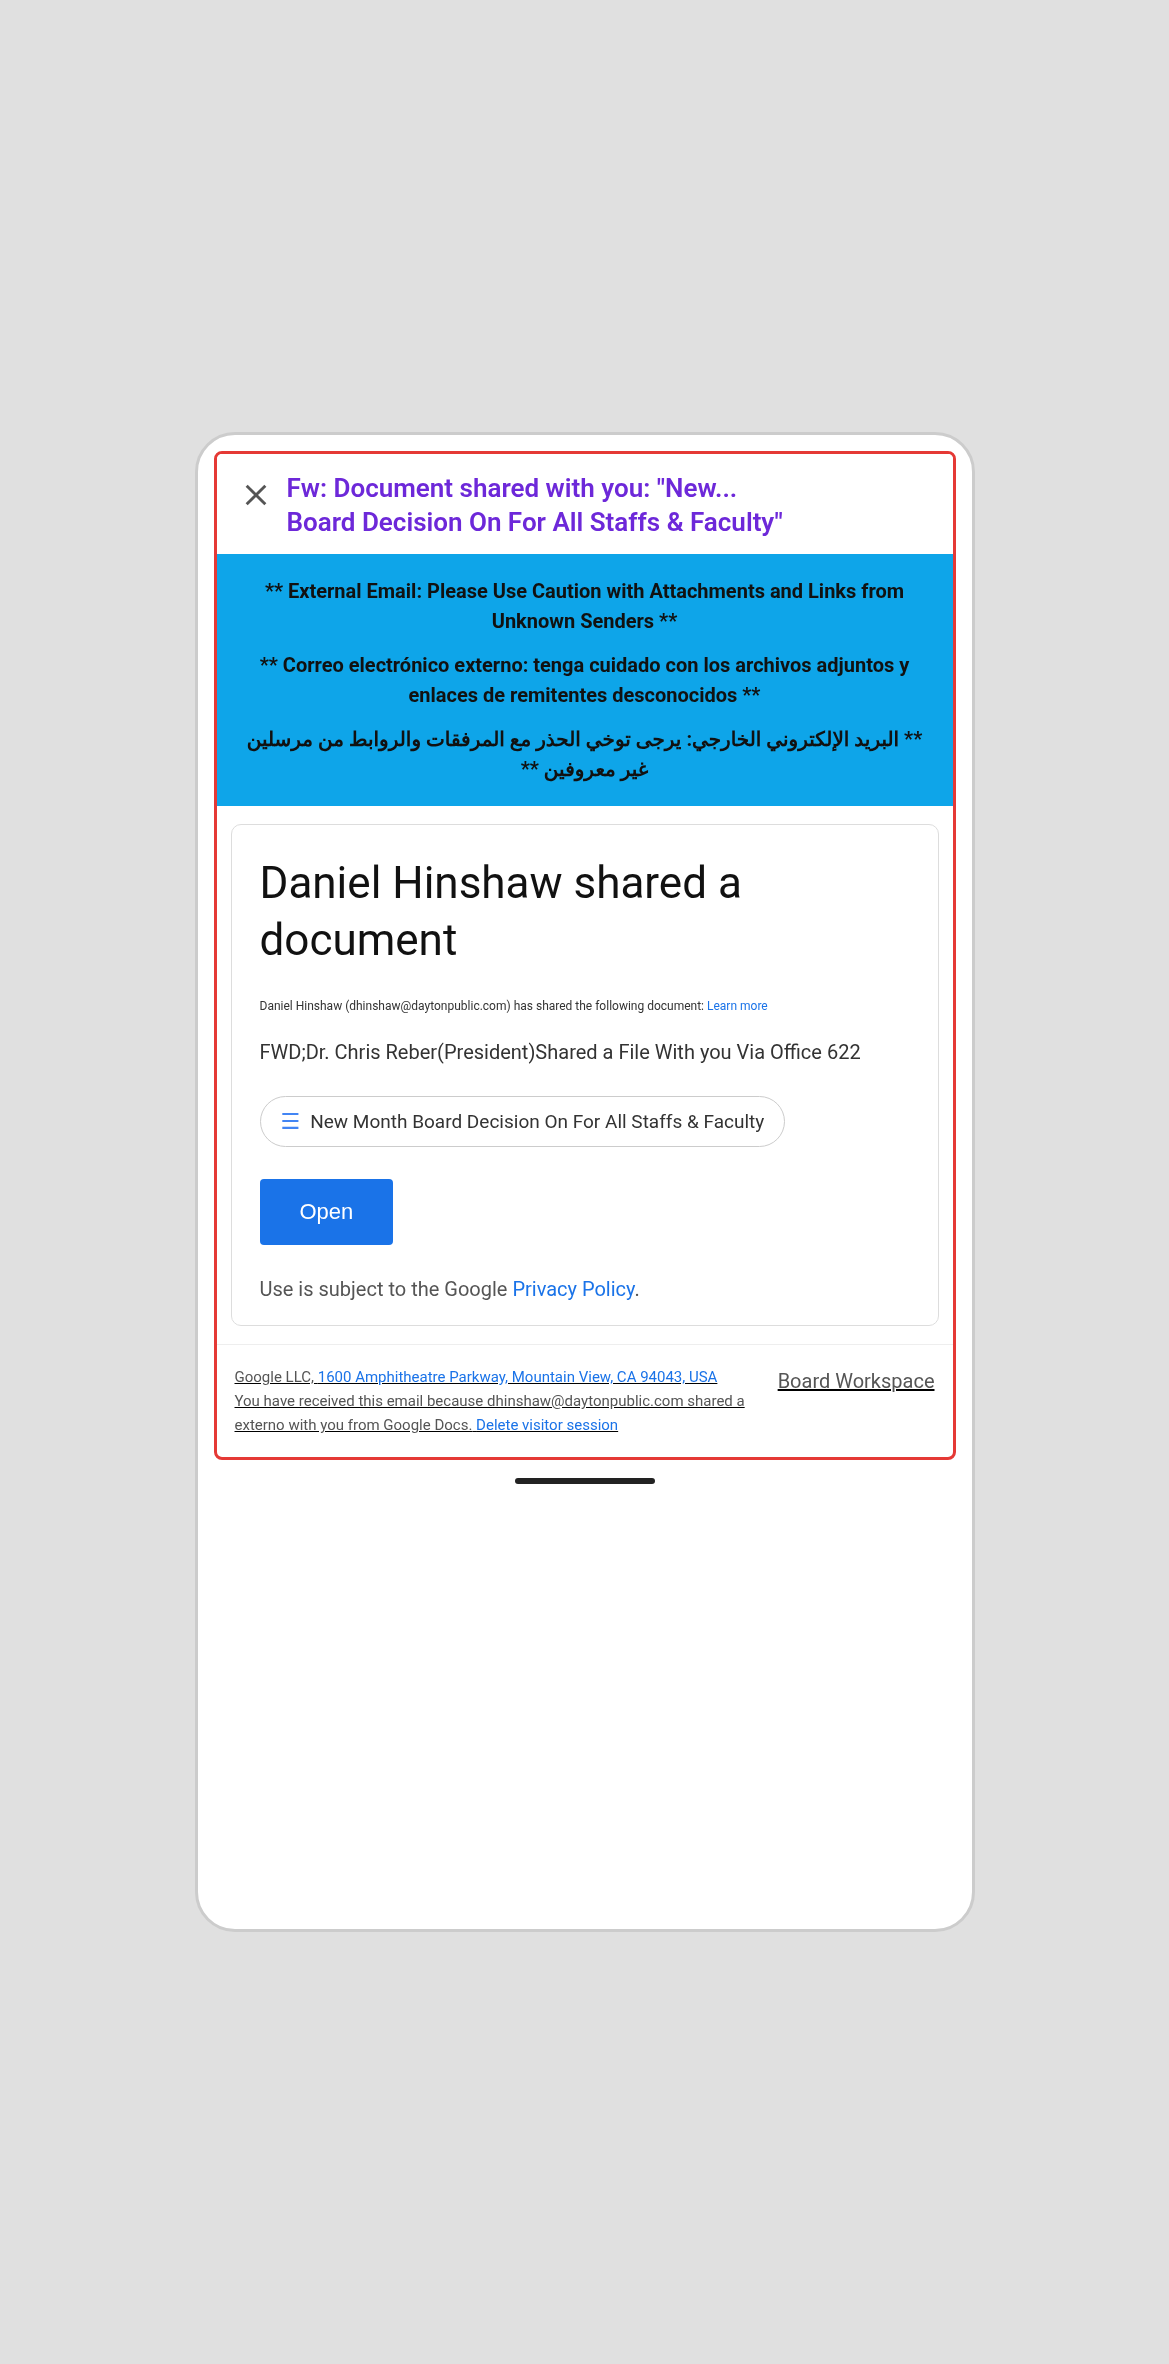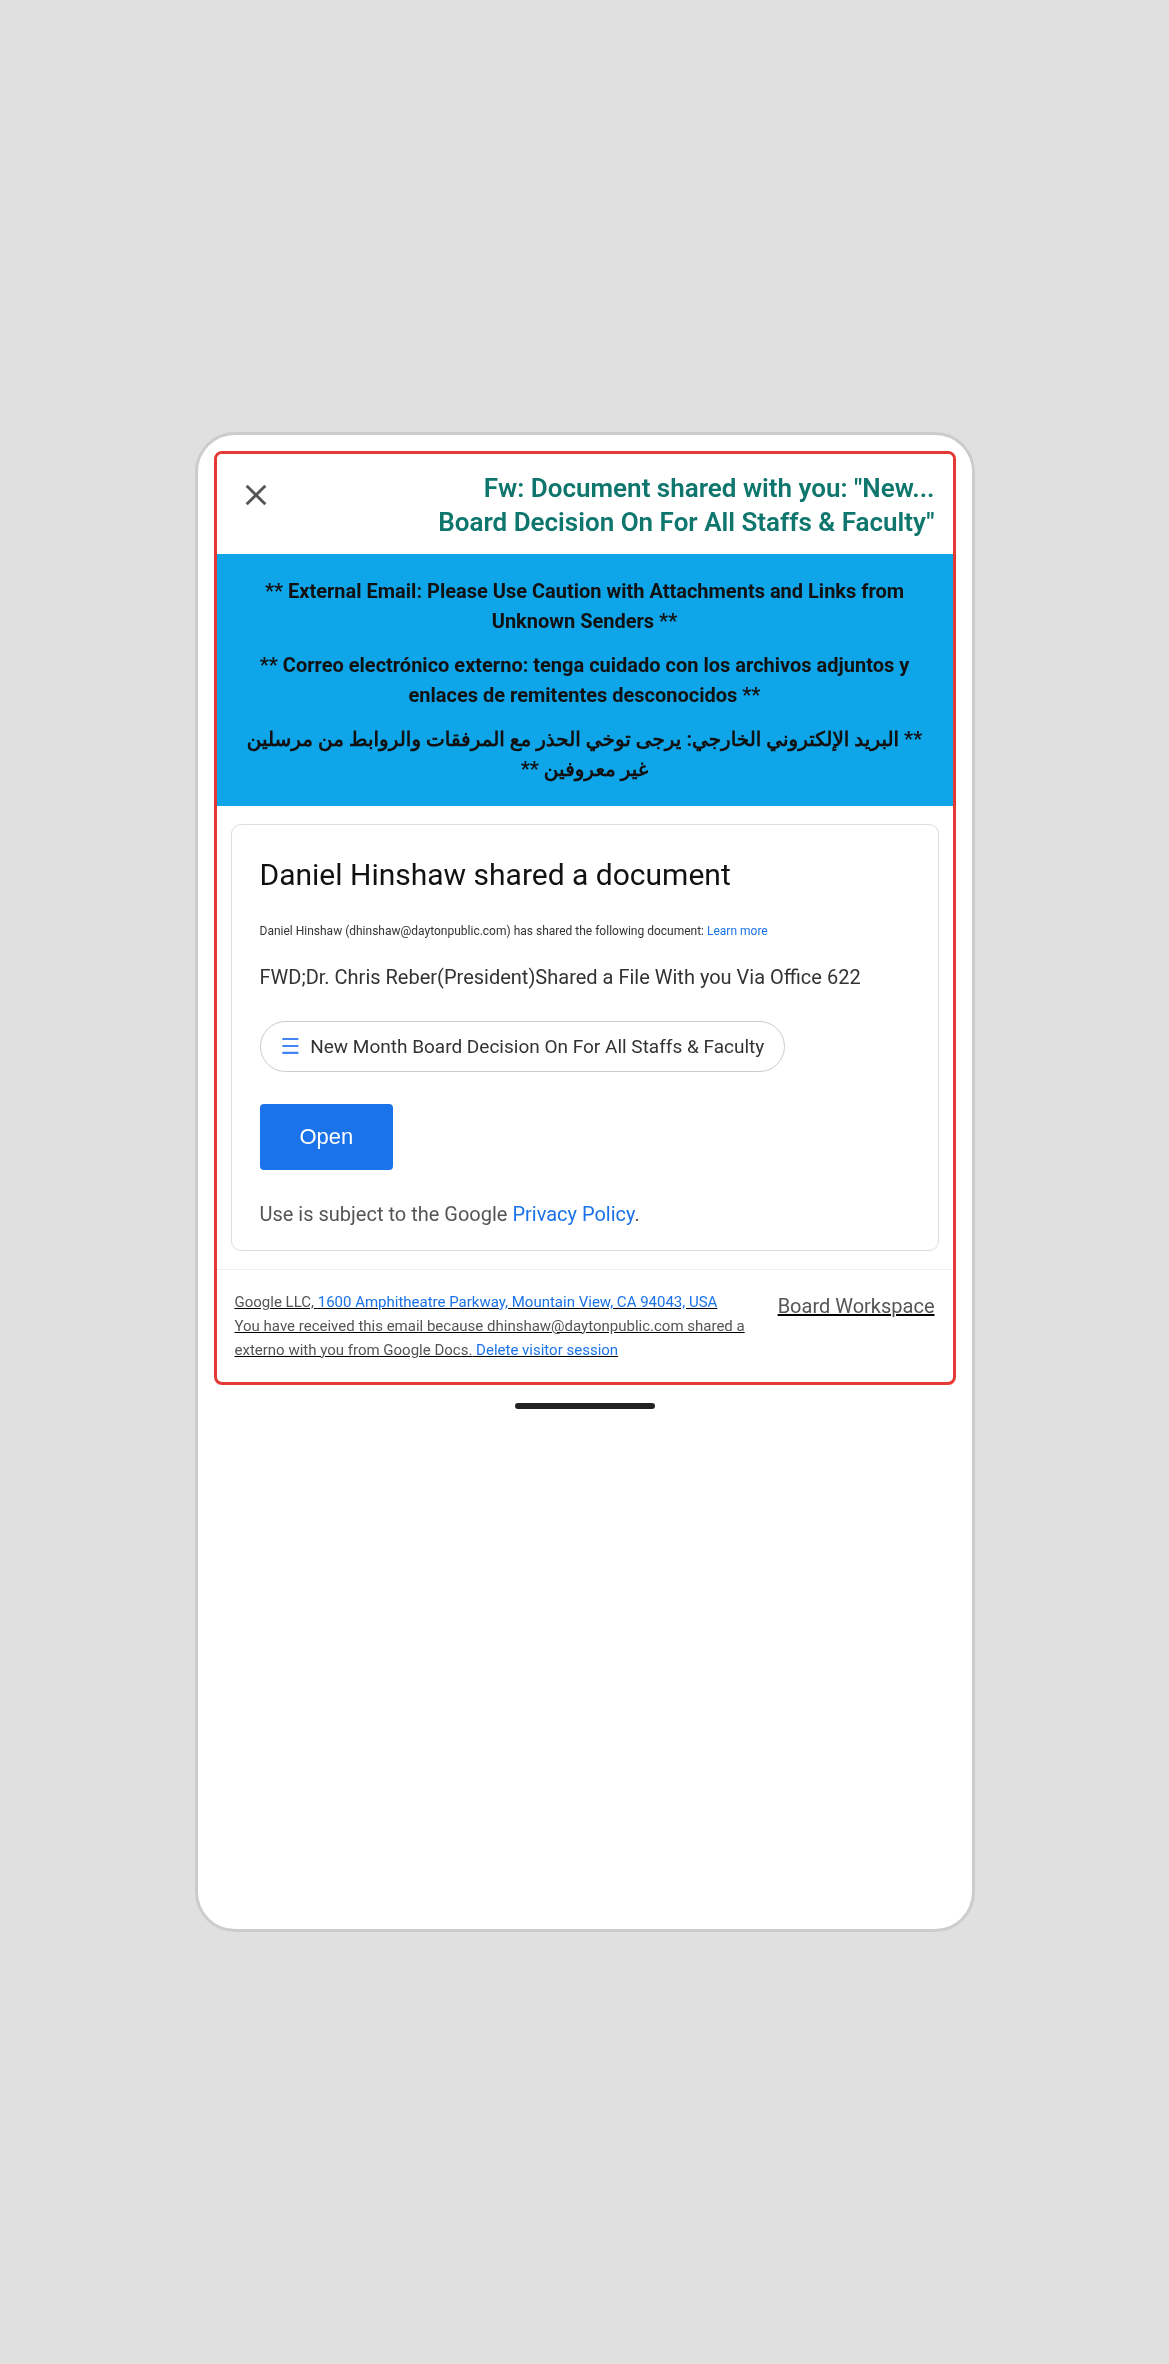--- a/index.html
+++ b/index.html
@@ -59,24 +59,23 @@
     .close-btn svg {
       width: 28px;
       height: 28px;
       stroke: #555;
       stroke-width: 2.5;
     }
 
     .email-title {
       font-size: 26px;
       font-weight: 600;
-      color: #0f766e;
+      color: #6d28d9;
       line-height: 1.3;
       flex: 1;
-      text-align: right;
     }
 
     
     .warning-banner {
       background: #0ea5e9;
       padding: 22px 24px;
       margin: 14px 0 0 0;
       text-align: center;
     }
 
@@ -103,21 +102,21 @@
     
     .content-card {
       margin: 18px 14px;
       border: 1px solid #ddd;
       border-radius: 10px;
       padding: 30px 28px 24px 28px;
       background: #fff;
     }
 
     .shared-title {
-      font-size: 30px;
+      font-size: 44px;
       font-weight: 400;
       color: #111;
       line-height: 1.3;
       margin-bottom: 28px;
     }
 
     .description-text {
       font-size: 12px;
       color: #333;
       line-height: 1.6;

